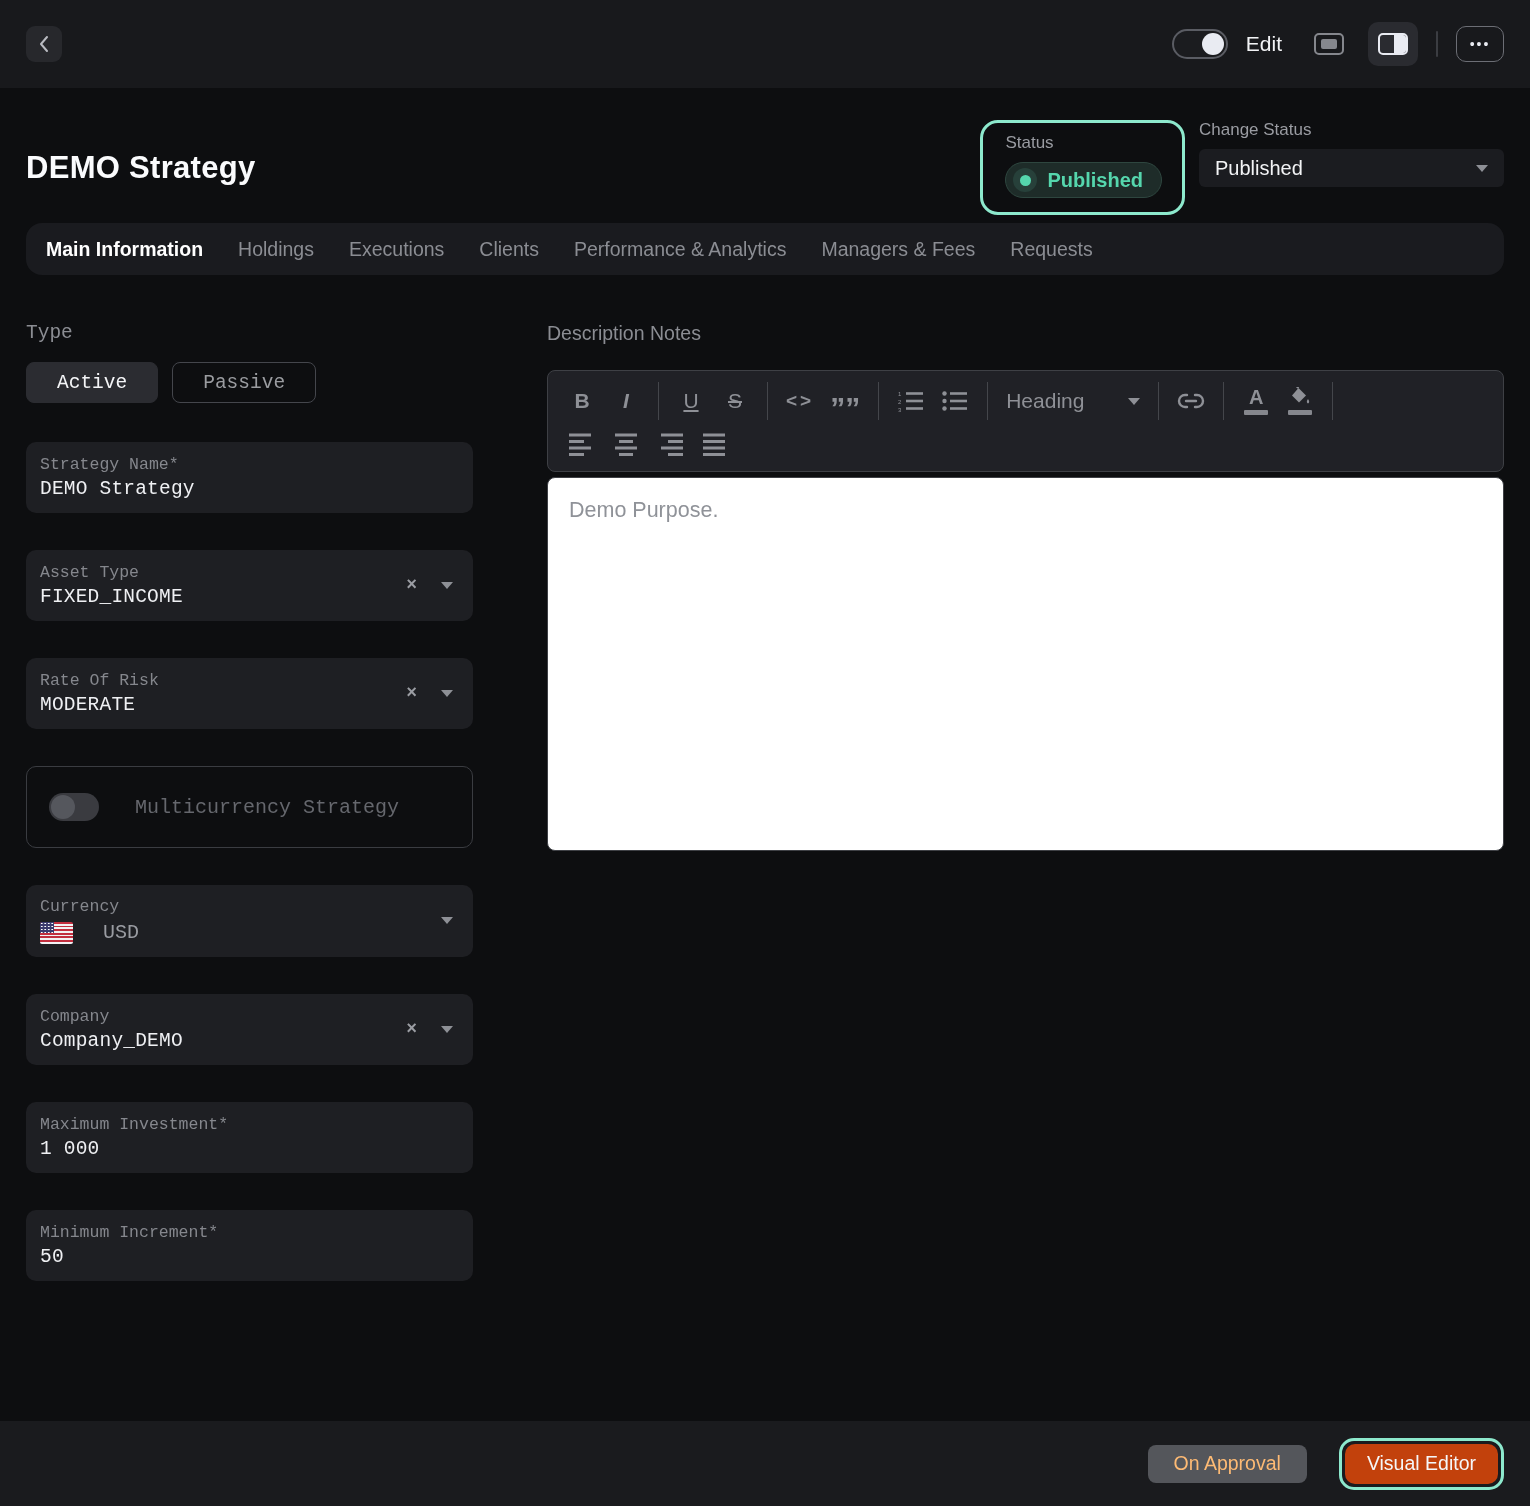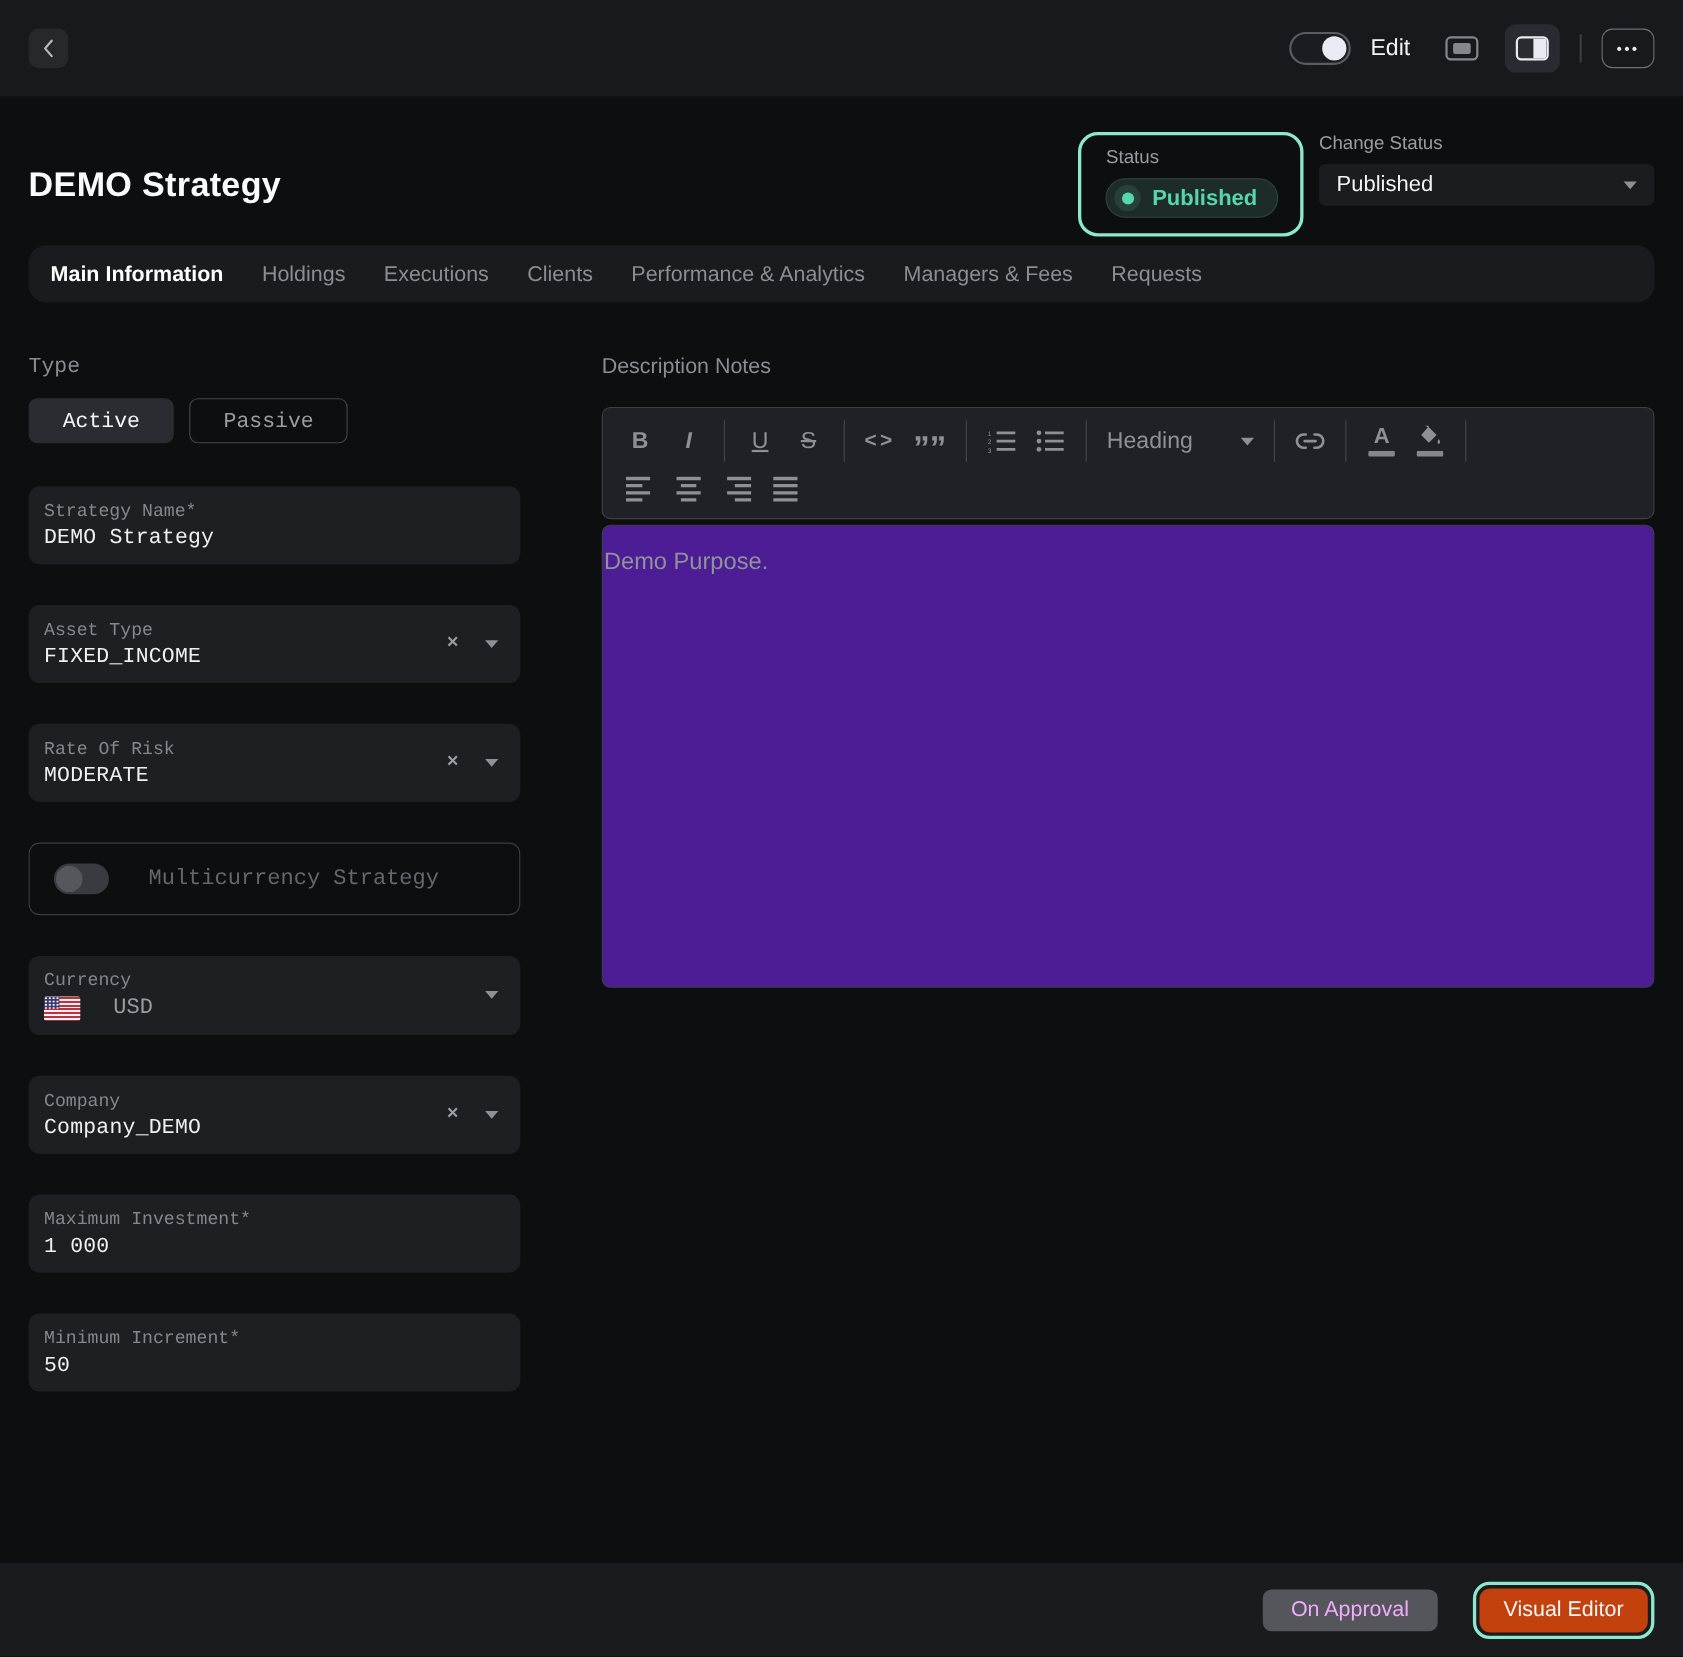--- a/index.html
+++ b/index.html
@@ -128,21 +128,21 @@
     padding:12px 18px 13px 14px; cursor:text;
   }
   .field-card.first { margin-top:39px; }
   .field-text { flex:1 1 auto; min-width:0; }
   .field-label { color:#85878D; font-size:16.5px; }
   .field-value { color:#EFF0F3; font-size:19.5px; margin-top:4px; letter-spacing:0.2px; }
   .field-icons { display:flex; align-items:center; gap:24px; padding-right:2px; }
   .clear-x { color:#9B9DA3; font-size:18px; font-weight:700; cursor:pointer; line-height:1; }
 
   .multicurrency-box {
-    margin-top:37px; height:66px; border:1px solid #3A3C41; border-radius:10px;
+    margin-top:37px; height:82px; border:1px solid #3A3C41; border-radius:10px;
     display:flex; align-items:center; padding:0 22px; background:transparent;
   }
   .toggle-off {
     width:50px; height:28px; border-radius:14px; background:#3A3B40;
     position:relative; cursor:pointer; flex:0 0 50px;
   }
   .toggle-off .knob {
     position:absolute; top:2px; left:2px; width:24px; height:24px;
     border-radius:50%; background:#55575D;
   }
@@ -177,33 +177,33 @@
   .tb-code { letter-spacing:3px; font-weight:600; font-size:19px; }
   .tb-quote { font-weight:800; font-size:30px; line-height:0.4; padding-top:14px; }
   .tb-divider { width:1px; height:38px; background:#44464B; margin:0 10px; }
   .heading-btn { gap:22px; font-size:21px; min-width:150px; justify-content:space-between; }
   .letter-icon { display:flex; flex-direction:column; align-items:center; gap:3px; }
   .letter-icon .glyph { font-size:20px; font-weight:700; line-height:1; }
   .letter-icon .bar { width:24px; height:5px; background:#85878D; border-radius:1px; }
 
   .editor-content {
     margin-top:5px; border:1px solid #3E4045; border-radius:8px;
-    background:#4c1d95; height:421px; padding:20px 1px; cursor:text;
+    background:#ffffff; height:374px; padding:20px 21px; cursor:text;
   }
   .editor-text { color:#8F9298; font-size:21.5px; }
 
   
   .footer {
     flex:0 0 85px; background:#1A1B1E;
     display:flex; align-items:center; justify-content:flex-end;
     padding:0 26px; gap:32px;
   }
   .on-approval-btn {
     height:38px; border:none; border-radius:8px; background:#54565B;
-    color:#f0abfc; font-size:19.5px; padding:0 26px; cursor:pointer; font-family:inherit;
+    color:#fdba74; font-size:19.5px; padding:0 26px; cursor:pointer; font-family:inherit;
   }
   .visual-editor-ring {
     border:3.5px solid #8DE9CD; border-radius:15px; padding:3px;
     display:inline-flex;
   }
   .visual-editor-btn {
     height:40px; border:none; border-radius:10px; background:#c2410c;
     color:#F5F6F8; font-size:19.5px; padding:0 22px; cursor:pointer; font-family:inherit;
   }
 </style>

